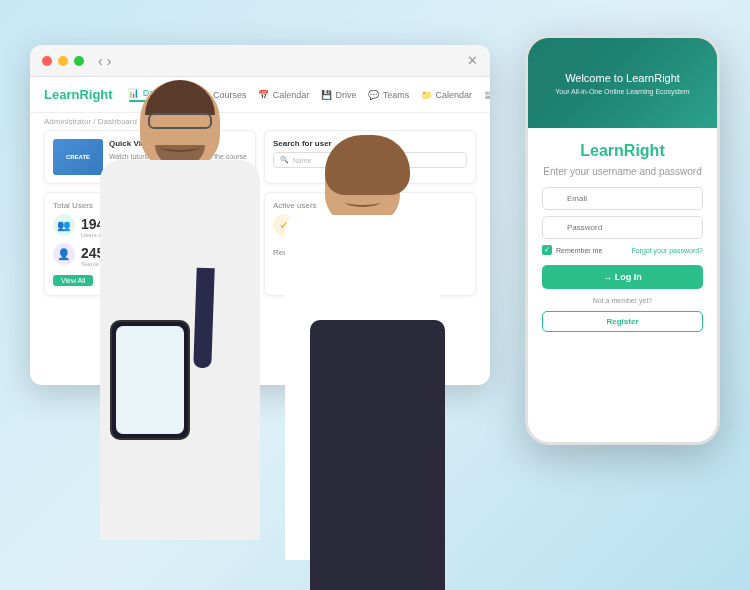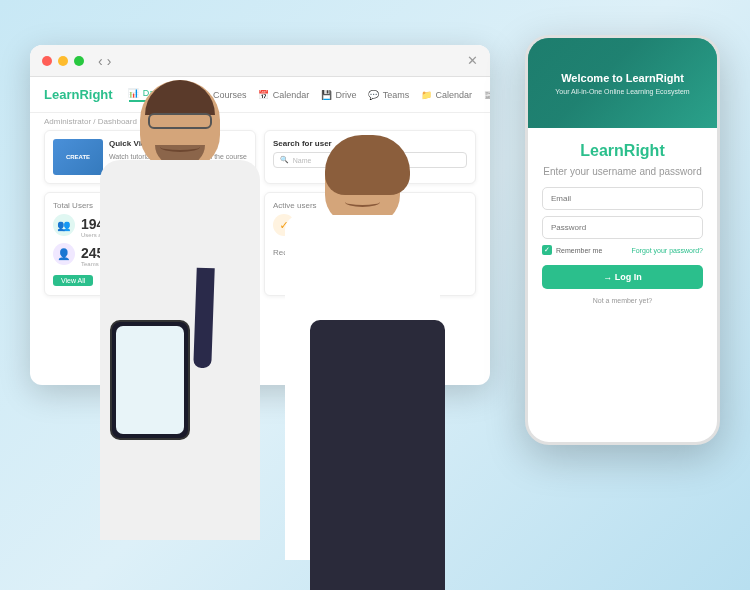--- a/index.html
+++ b/index.html
@@ -263,21 +263,21 @@
     }
 
     .mobile-header-text {
       position: relative;
       z-index: 2;
       text-align: center;
     }
 
     .mobile-welcome {
       font-size: 11px;
-      font-weight: 700;
+      font-weight: 400;
       line-height: 1.3;
     }
 
     .mobile-tagline {
       font-size: 7px;
       opacity: 0.85;
       margin-top: 2px;
     }
 
     .mobile-body {
@@ -305,21 +305,21 @@
       font-size: 10px;
       color: #999;
       text-align: center;
       margin-bottom: 10px;
     }
 
     .mobile-input {
       width: 100%;
       border: 1px solid #ddd;
       border-radius: 5px;
-      padding: 6px 8px;
+      padding: 6px 24px;
       font-size: 8px;
       color: #bbb;
       margin-bottom: 6px;
       display: block;
       background: #fff;
     }
 
     .mobile-remember {
       display: flex;
       align-items: center;
@@ -720,14 +720,15 @@
       <div class="mobile-remember-left">
         <div class="mobile-checkbox">✓</div>
         <span>Remember me</span>
       </div>
       <span class="mobile-forgot">Forgot your password?</span>
     </div>
 
     <button class="mobile-login-btn">→ Log In</button>
 
     <div class="mobile-not-member">Not a member yet?</div>
+    <button class="mobile-register-btn">Register</button>
   </div>
 </div>
 
 </body></html>

